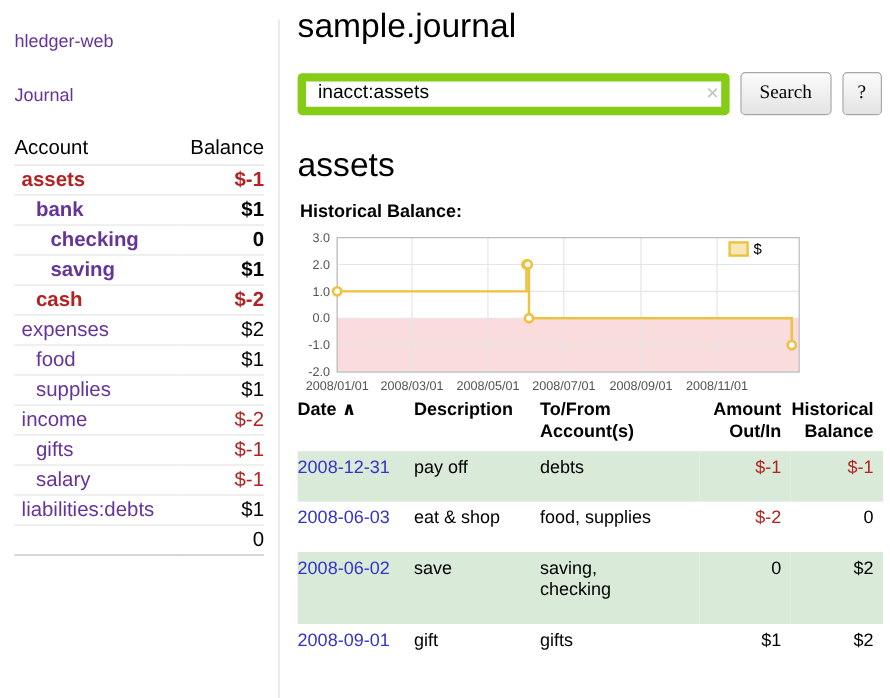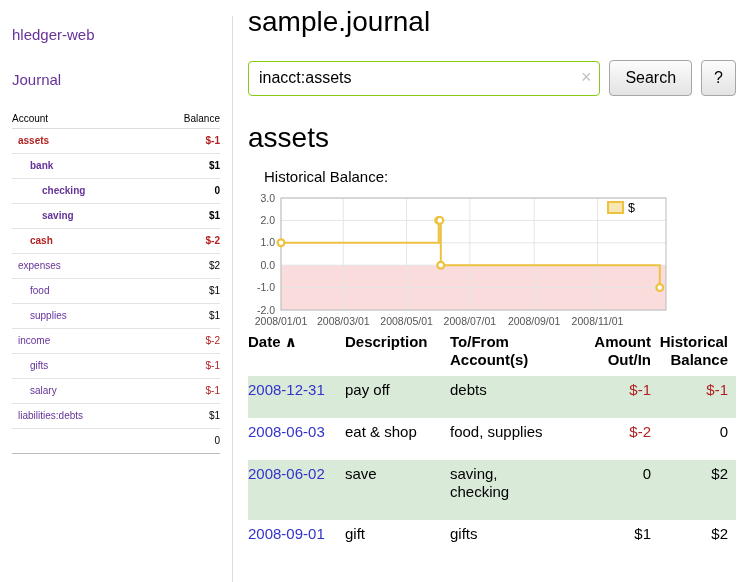--- a/index.html
+++ b/index.html
@@ -12,21 +12,21 @@
   }
   a { text-decoration:none; cursor:pointer; }
 
   
   .sidebar {
     position:absolute; left:0; top:16px; width:233px; height:582px;
     border-right:1px solid #ddd; padding:10px 12px 0 12px; background:#fff;
   }
   .app-title a { color:var(--purple,#639); font-size:15px; }
   .journal-link { display:block; margin-top:28px; color:var(--purple,#639); font-size:15px; }
-  table.acct { width:100%; border-collapse:collapse; margin-top:22px; font-size:10px; }
+  table.acct { width:100%; border-collapse:collapse; margin-top:22px; font-size:17px; }
   table.acct th {
     font-weight:normal; text-align:left; padding:3px 0 4px 0;
     border-bottom:1px solid #ddd;
   }
   table.acct th.bal-h { text-align:right; }
   table.acct td { padding:3px 0; border-bottom:1px solid #e4e4e4; line-height:18px; }
   table.acct td.acct-bal { text-align:right; }
   table.acct td.bold, table.acct td.bold a { font-weight:bold; }
   .acct-link { color:var(--purple,#639); }
   .acct-link.neg { color:var(--negative,#b22222); }
@@ -36,35 +36,35 @@
   .ind2 { padding-left:30px !important; }
   table.acct tr.total-row td { border-bottom:1px solid #bbb; font-weight:normal; }
 
   
   .main { position:absolute; left:233px; top:0; right:0; bottom:0; padding:0 6px 0 15px; }
   h1.page-title { font-size:28px; font-weight:normal; margin:6px 0 22px 0; letter-spacing:0; }
   .search-row { display:flex; align-items:center; gap:9px; }
   .search-box { position:relative; width:360px; }
   .search-box input {
     width:100%; height:35px; font-size:16px; color:#000;
-    padding:6px 28px 6px 10px; border:1px solid #84cc16; border-radius:4px;
+    padding:6px 28px 6px 10px; border:7px solid #84cc16; border-radius:4px;
     font-family:inherit; outline:none;
   }
   .search-clear {
     position:absolute; right:9px; top:50%; transform:translateY(-54%);
     color:#c2c2c2; font-size:18px; line-height:1; cursor:pointer;
   }
   .btn {
-    height:36px; padding:0 15px; font-size:16px; font-family:Liberation Sans, sans-serif; color:#000;
+    height:36px; padding:0 15px; font-size:16px; font-family:Liberation Serif, serif; color:#000;
     background:linear-gradient(#fcfcfc,#e3e3e3); border:1px solid #a6a6a6;
     border-radius:4px; cursor:pointer;
   }
   .btn-help { padding:0 12px; }
   h2.acct-heading { font-size:28px; font-weight:normal; margin:26px 0 14px 0; }
-  .chart-title { font-weight:normal; font-size:15px; margin:0 0 8px 16px; }
+  .chart-title { font-weight:bold; font-size:15px; margin:0 0 8px 2px; }
   #chart svg { display:block; overflow:visible; }
   #chart text.tick { font-size:10.5px; fill:var(--axis-text,#545454); }
   #chart text.leg  { font-size:12.5px; fill:#000; }
 
   
   table.register { border-collapse:collapse; width:100%; font-size:15px; }
   table.register th {
     text-align:left; vertical-align:top; font-weight:bold;
     padding:2px 8px 7px 0; line-height:18px;
   }

